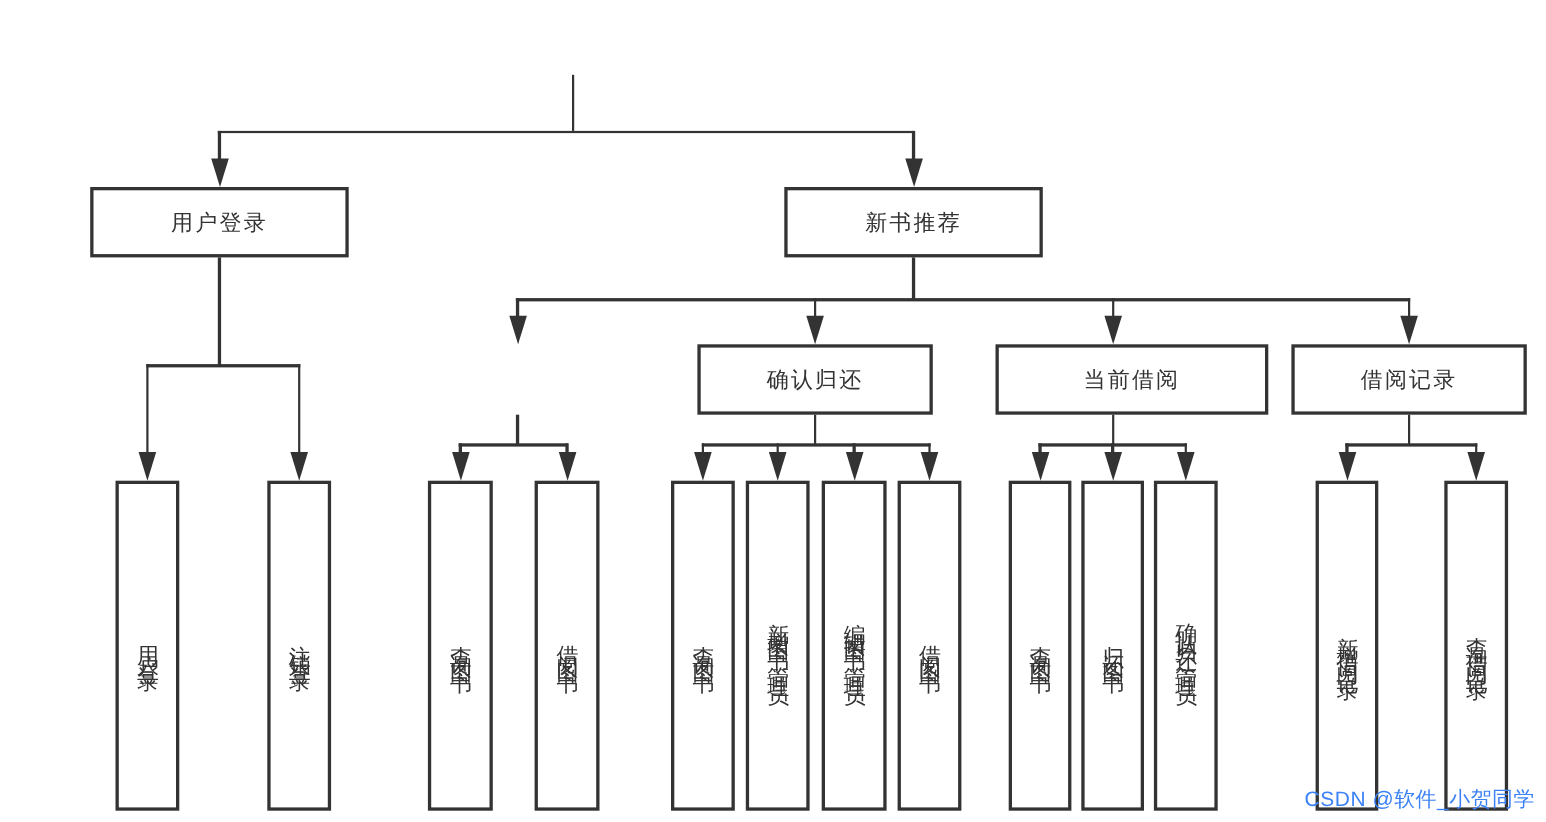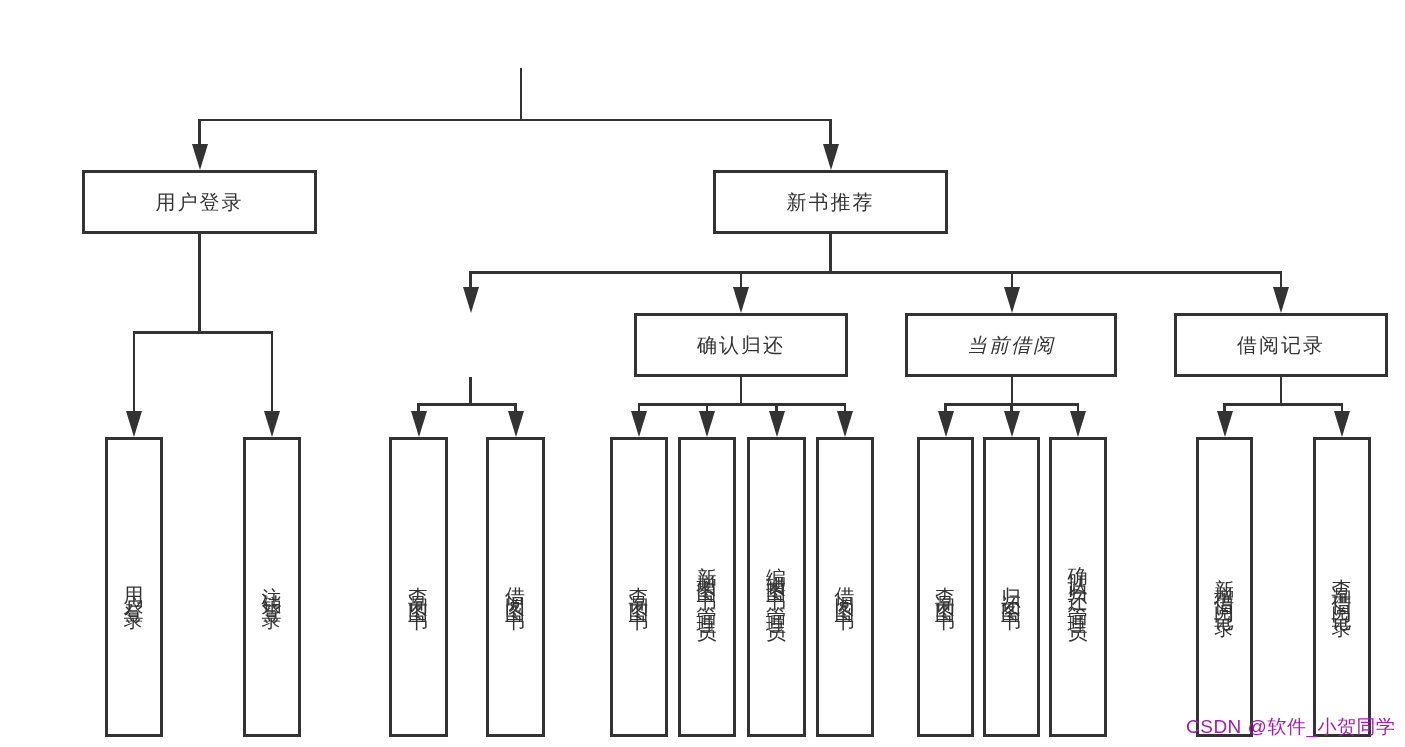--- a/index.html
+++ b/index.html
@@ -46,42 +46,42 @@
     width: 0; height: 0;
     border-left: 8px solid transparent;
     border-right: 8px solid transparent;
     border-top: 26px solid #333333;
   }
   .watermark {
     position: absolute;
     left: 1186px;
     top: 714px;
     font-size: 19px;
-    color: #a21caf;
+    color: #3b82f6;
     letter-spacing: 0.5px;
     white-space: nowrap;
   }
 </style>
 </head>
 <body>
 
 <div class="canvas">
 
 
   <div class="box" style="left:82px; top:170px; width:235px; height:64px;">
     <span class="hlabel">用户登录</span>
   </div>
   <div class="box" style="left:713px; top:170px; width:235px; height:64px;">
     <span class="hlabel">新书推荐</span>
   </div>
 
   <div class="box" style="left:634px; top:313px; width:214px; height:64px;">
     <span class="hlabel">确认归还</span>
   </div>
-  <div class="box" style="left:905px; top:313px; width:212px; height:64px;font-style:italic;">
+  <div class="box" style="left:905px; top:313px; width:248px; height:64px;">
     <span class="hlabel">当前借阅</span>
   </div>
   <div class="box" style="left:1174px; top:313px; width:214px; height:64px;">
     <span class="hlabel">借阅记录</span>
   </div>
 
   <div class="box" style="left:105px; top:437px; width:58px; height:300px;">
     <span class="vtext">用户登录</span>
   </div>
   <div class="box" style="left:243px; top:437px; width:58px; height:300px;">

